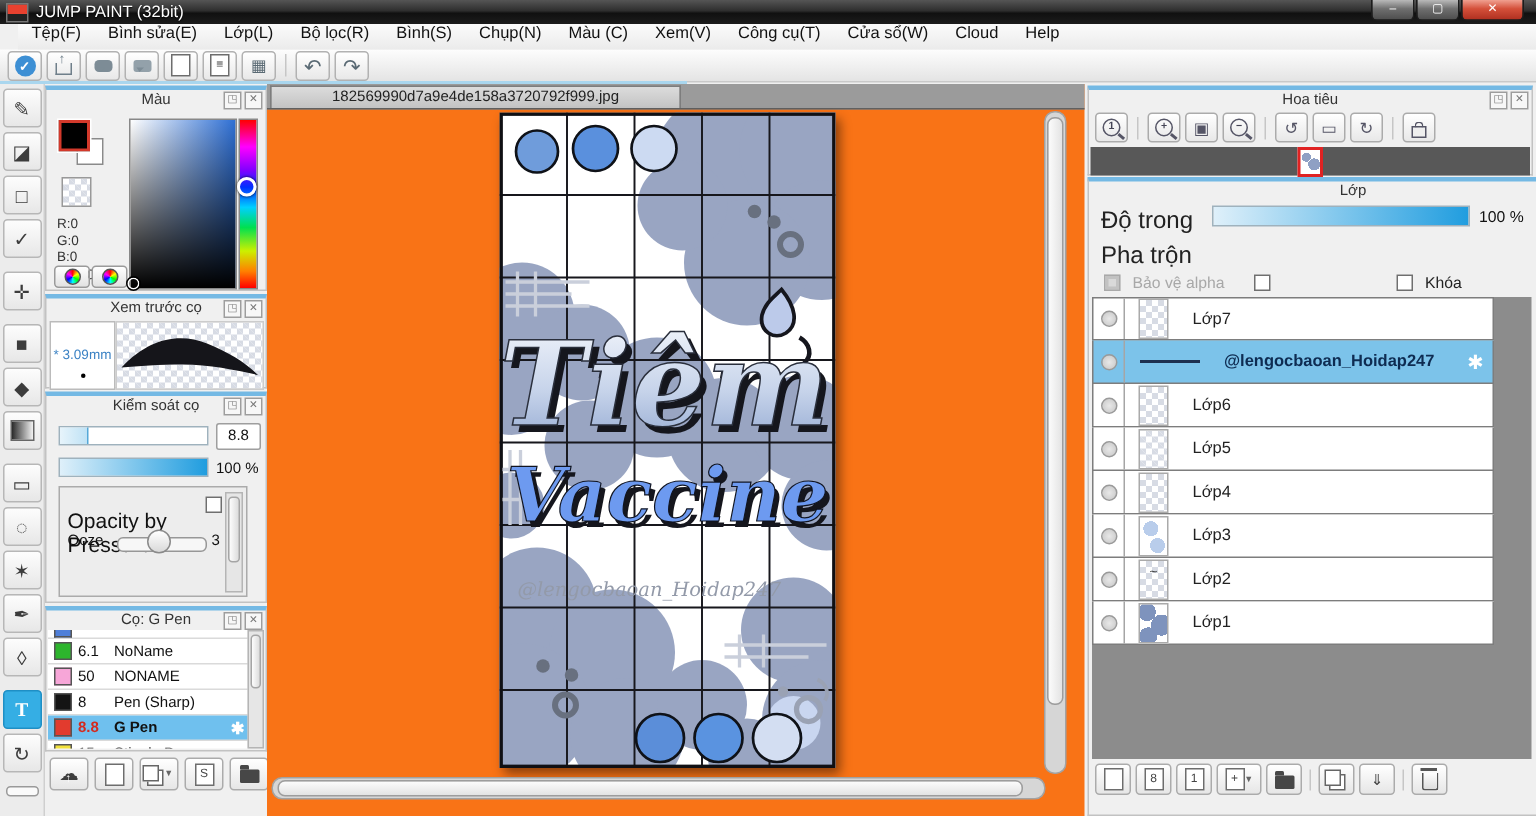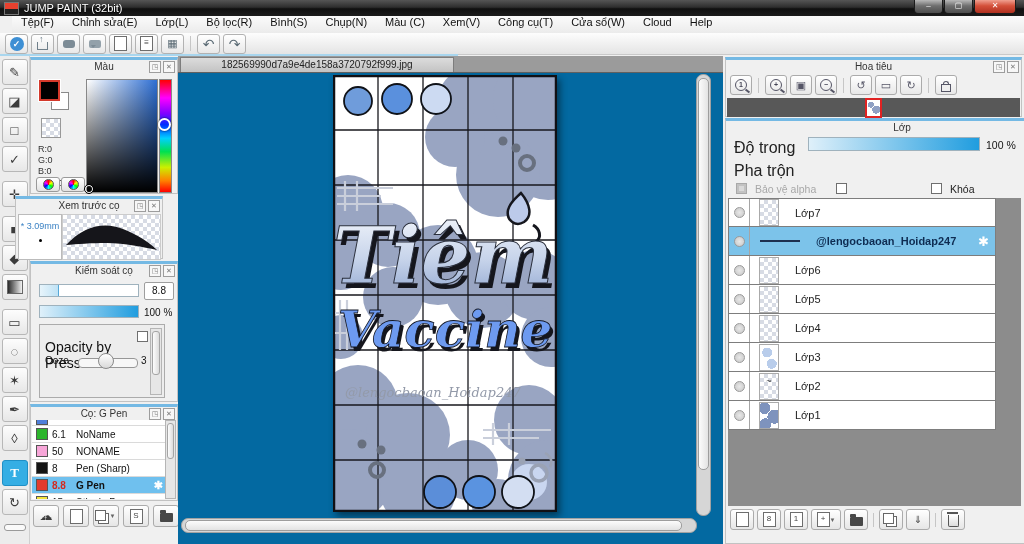--- a/index.html
+++ b/index.html
@@ -70,21 +70,21 @@
   .gradbox{position:absolute;left:55px;top:19px;width:70px;height:112px;border:1px solid #888;
     background:linear-gradient(to top,#000,rgba(0,0,0,0)),linear-gradient(to right,#fff,#2e6fd4)}
   .gradmark{position:absolute;left:53px;top:124px;width:8px;height:8px;border-radius:50%;
     border:1.5px solid #000;box-shadow:0 0 0 1px #fff inset;z-index:2}
   .huebar{position:absolute;left:128px;top:19px;width:11px;height:112px;border:1px solid #888;
     background:linear-gradient(180deg,#f00 0%,#f0f 16%,#8000ff 30%,#0030ff 40%,#00d0ff 52%,#00e050 64%,#ccf000 78%,#ff8000 90%,#f00 100%)}
   .huemark{position:absolute;left:127px;top:58px;width:9px;height:9px;border-radius:50%;
     border:2px solid #fff;box-shadow:0 0 2px #000;z-index:2}
   
   .pv-left{position:absolute;left:2px;top:15px;width:42px;height:44px;background:#fff;border:1px solid #bbb;text-align:center}
-  .pv-size{color:#3b82c4;font-size:9px;margin-top:6px}
+  .pv-size{color:#3b82c4;font-size:9px;margin-top:16px}
   .pv-dot{width:3px;height:3px;background:#000;border-radius:50%;margin:8px auto 0}
   .pv-area{position:absolute;left:46px;top:15px;width:97px;height:44px;border:1px solid #ccc}
   
   .track{position:absolute;height:13px;border:1px solid #9fb2bd;background:#fff;box-sizing:border-box}
   .fill-part{height:100%;background:linear-gradient(90deg,#e7f4fb,#bfe2f5);border-right:1px solid #55a8d8}
   .fill-full{height:100%;width:100%;background:linear-gradient(90deg,#dff0fa,#209ddf)}
   .valbox{position:absolute;width:28px;height:16px;background:#fff;border:1px solid #9e9e9e;border-radius:2px;
     font-size:10px;text-align:center;line-height:15px}
   .groupbox{position:absolute;left:8px;top:60px;width:124px;height:72px;border:1px solid #ababab;background:#ededed}
   .cb{width:11px;height:11px;background:#fff;border:1px solid #6f6f6f;display:inline-block;box-sizing:border-box}
@@ -117,21 +117,21 @@
   .icon-trash{width:9px;height:11px;border:1px solid #555;border-top:none;border-radius:0 0 2px 2px;
     background:linear-gradient(#fff,#ddd);position:relative;margin-top:3px}
   .icon-trash::before{content:"";position:absolute;left:-2px;top:-3px;width:11px;height:2px;background:#555}
   .icon-mag{width:10px;height:10px;border:1.5px solid #556;border-radius:50%;position:relative;
     font-size:7px;line-height:9px;text-align:center;color:#445;font-weight:bold}
   .icon-mag::after{content:"";position:absolute;width:5px;height:2px;background:#556;right:-4px;bottom:-2px;transform:rotate(40deg)}
   .icon-lock{width:8px;height:6px;border:1px solid #556;background:#eee;position:relative;margin-top:5px}
   .icon-lock::before{content:"";position:absolute;left:1px;top:-4px;width:4px;height:3px;border:1px solid #556;
     border-bottom:none;border-radius:3px 3px 0 0}
   
-  .canvas{position:absolute;left:178px;top:56px;width:545px;height:488px;background:#0369a1}
+  .canvas{position:absolute;left:178px;top:56px;width:545px;height:488px;background:#f97316}
   .tabbar{position:absolute;left:0;top:0;width:100%;height:16px;background:#9b9b9b;border-bottom:1px solid #606060}
   .tab{position:absolute;left:2px;top:1px;width:272px;height:14px;background:linear-gradient(#dcdcdc,#c3c3c3);
     border:1px solid #7d7d7d;border-bottom:none;font-size:10px;color:#222;text-align:center;line-height:14px;
     white-space:nowrap;overflow:hidden}
   .artwork{position:absolute;left:155px;top:19px;width:224px;height:437px;box-shadow:3px 4px 7px rgba(0,0,0,.45)}
   .cv-vscroll{position:absolute;right:12px;top:18px;width:13px;height:440px;background:#d6d6d6;
     border:1px solid #a2a2a2;border-radius:7px}
   .cv-vscroll .thumb{position:absolute;left:1px;top:3px;width:9px;height:390px;background:linear-gradient(90deg,#fcfcfc,#e3e3e3);
     border:1px solid #9d9d9d;border-radius:5px}
   .cv-hscroll{position:absolute;left:3px;bottom:11px;width:514px;height:13px;background:#d6d6d6;
@@ -193,21 +193,21 @@
     <span class="apptitle">JUMP PAINT (32bit)</span>
     <span class="winbtns">
       <span class="wbtn">–</span>
       <span class="wbtn">▢</span>
       <span class="wbtn close">✕</span>
     </span>
   </div>
 
   <div class="menubar">
     <span class="menuitem">Tệp(F)</span>
-    <span class="menuitem">Chỉnh sửa(E)</span>
+    <span class="menuitem">Bình sửa(E)</span>
     <span class="menuitem">Lớp(L)</span>
     <span class="menuitem">Bộ lọc(R)</span>
     <span class="menuitem">Bình(S)</span>
     <span class="menuitem">Chụp(N)</span>
     <span class="menuitem">Màu (C)</span>
     <span class="menuitem">Xem(V)</span>
     <span class="menuitem">Công cụ(T)</span>
     <span class="menuitem">Cửa sổ(W)</span>
     <span class="menuitem">Cloud</span>
     <span class="menuitem">Help</span>
@@ -286,21 +286,21 @@
     <span class="huebar"></span>
     <span class="huemark"></span>
     <span class="colorbtn" style="left:5px;top:117px">
         <span class="wheel"></span>
       </span>
     <span class="colorbtn" style="left:30px;top:117px">
         <span class="wheel"></span>
       </span>
   </div>
 
-  <div class="panel" style="left:15px;top:196px;width:148px;height:63px">
+  <div class="panel" style="left:30px;top:196px;width:148px;height:63px">
     <div class="ptitle">
         <span>Xem trước cọ</span>
       <span class="pticons">
           <span class="pticon">◳</span>
           <span class="pticon">✕</span>
         </span>
     </div>
     <div class="pv-left">
       <div class="pv-size">* 3.09mm</div>
       <div class="pv-dot"></div>

